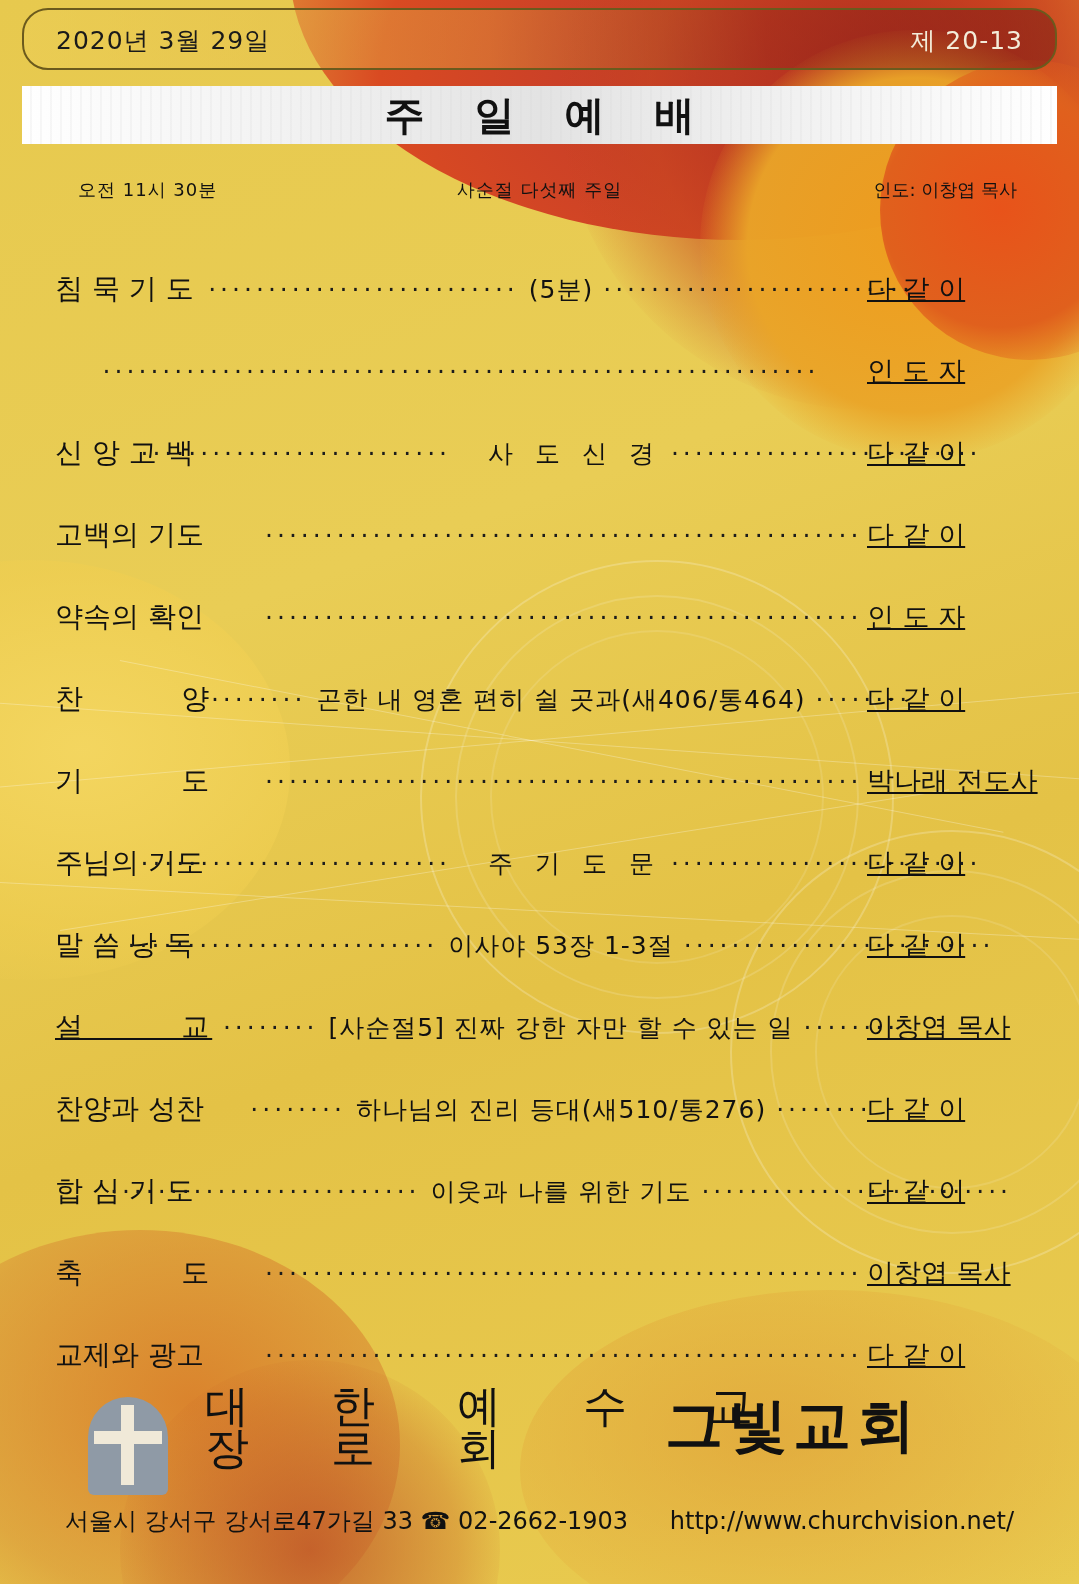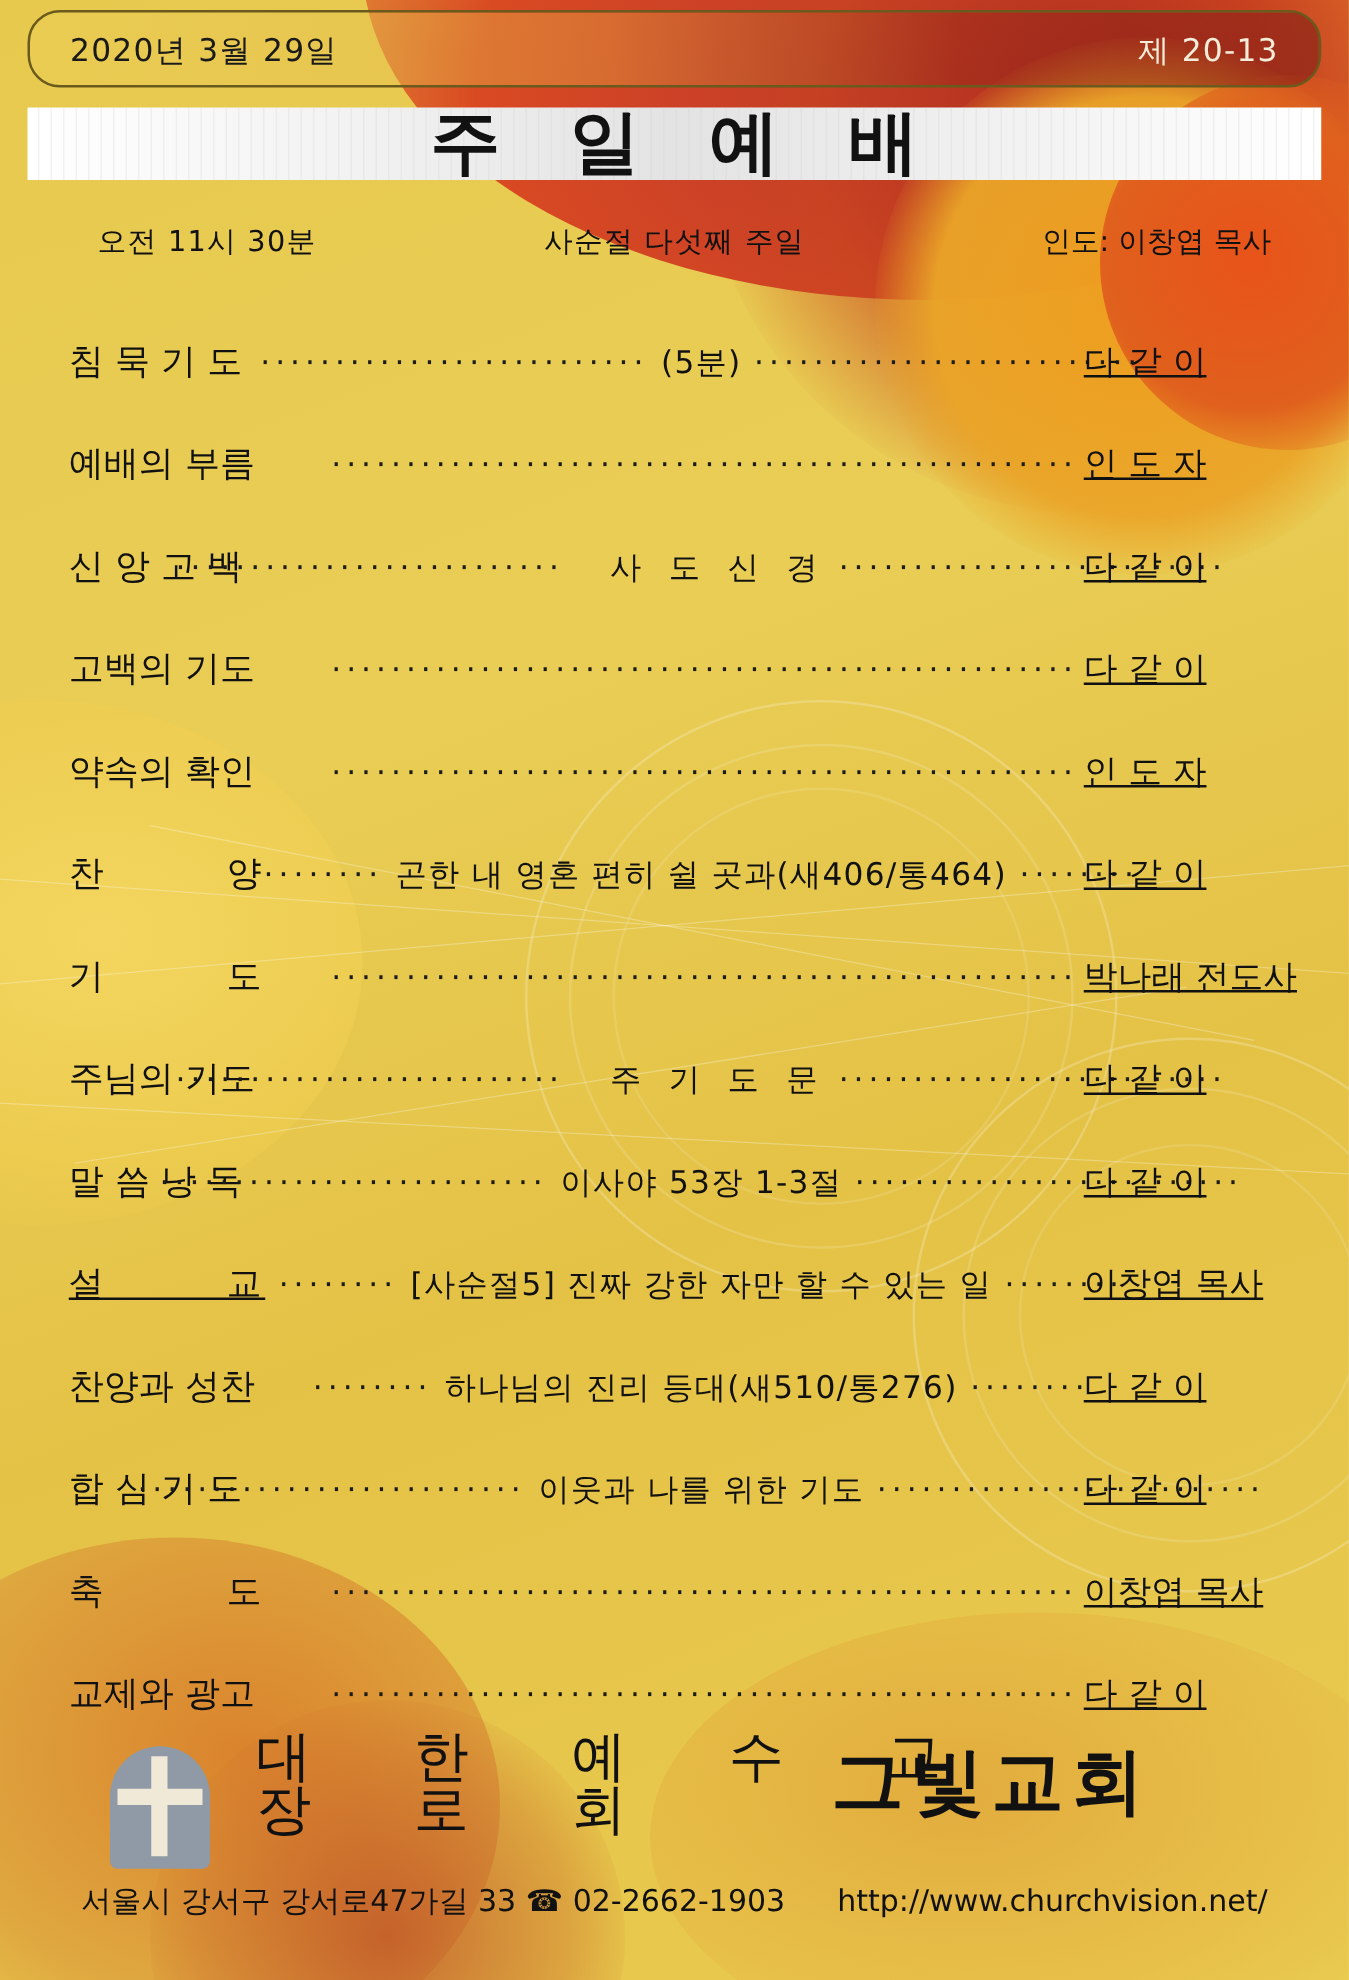--- a/index.html
+++ b/index.html
@@ -139,35 +139,35 @@
     width: 1035px;
     height: 58px;
     background:
       repeating-linear-gradient(90deg, rgba(255,255,255,0.0) 0px, rgba(255,255,255,0.0) 8px, rgba(210,210,210,0.35) 9px, rgba(255,255,255,0.0) 10px),
       linear-gradient(90deg, #ffffff 0%, #f2f2f2 25%, #e3e3e3 50%, #f1f1f1 75%, #ffffff 100%);
     display: flex;
     align-items: center;
     justify-content: center;
   }
   .title-text {
-    font-size: 56px;
+    font-size: 40px;
     font-weight: bold;
     color: #111;
     letter-spacing: 18px;
     text-indent: 18px;
   }
 
   
   .subhead {
     position: absolute;
     left: 0;
     top: 178px;
     width: 1079px;
     height: 36px;
-    font-size: 23px;
+    font-size: 18px;
     color: #111;
   }
   .subhead .s-time  { position: absolute; left: 78px;  top: 0; letter-spacing: 1px; }
   .subhead .s-theme { position: absolute; left: 0; right: 0; top: 0; text-align: center; letter-spacing: 1px; }
   .subhead .s-lead  { position: absolute; right: 62px; top: 0; letter-spacing: 0px; }
 
   
   .order {
     position: absolute;
     left: 55px;
@@ -347,21 +347,20 @@
       <div class="row">
         <div class="cell-title">침 묵 기 도</div>
         <div class="cell-mid">
           <span class="dots short">··························</span>
           <span class="mid-text">(5분)</span>
           <span class="dots short">··························</span>
         </div>
         <div class="cell-who spread">다 같 이</div>
       </div>
       <div class="row">
-        <div class="cell-title">예배의 부름</div>
         <div class="cell-mid">
           <span class="dots">····························································</span>
         </div>
         <div class="cell-who spread">인 도 자</div>
       </div>
       <div class="row">
         <div class="cell-title">신 앙 고 백</div>
         <div class="cell-mid">
           <span class="dots short">··························</span>
           <span class="mid-text spaced">사 도 신 경</span>

